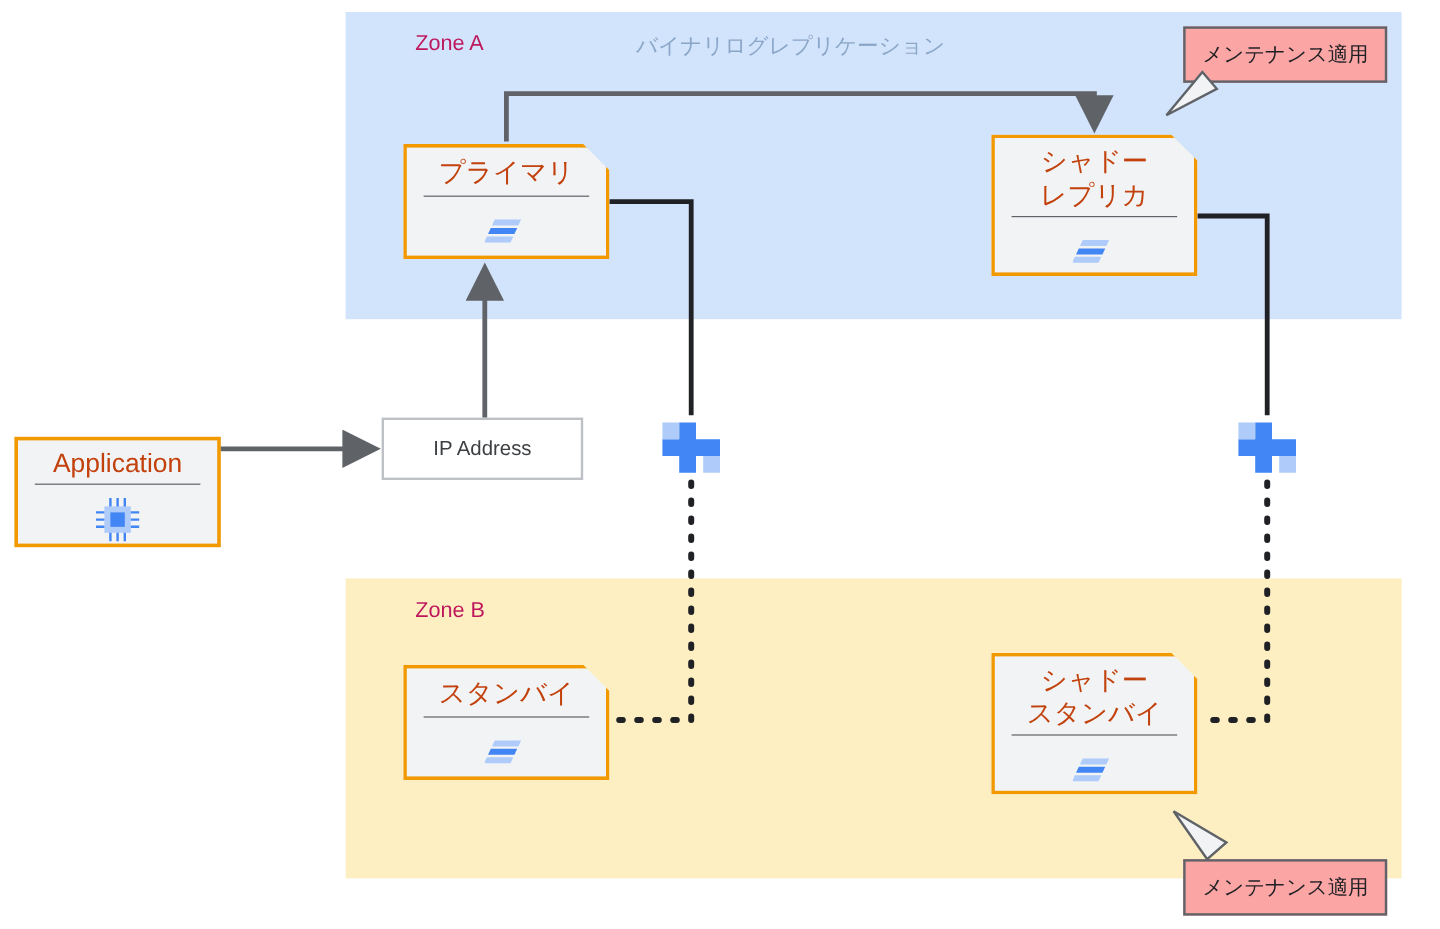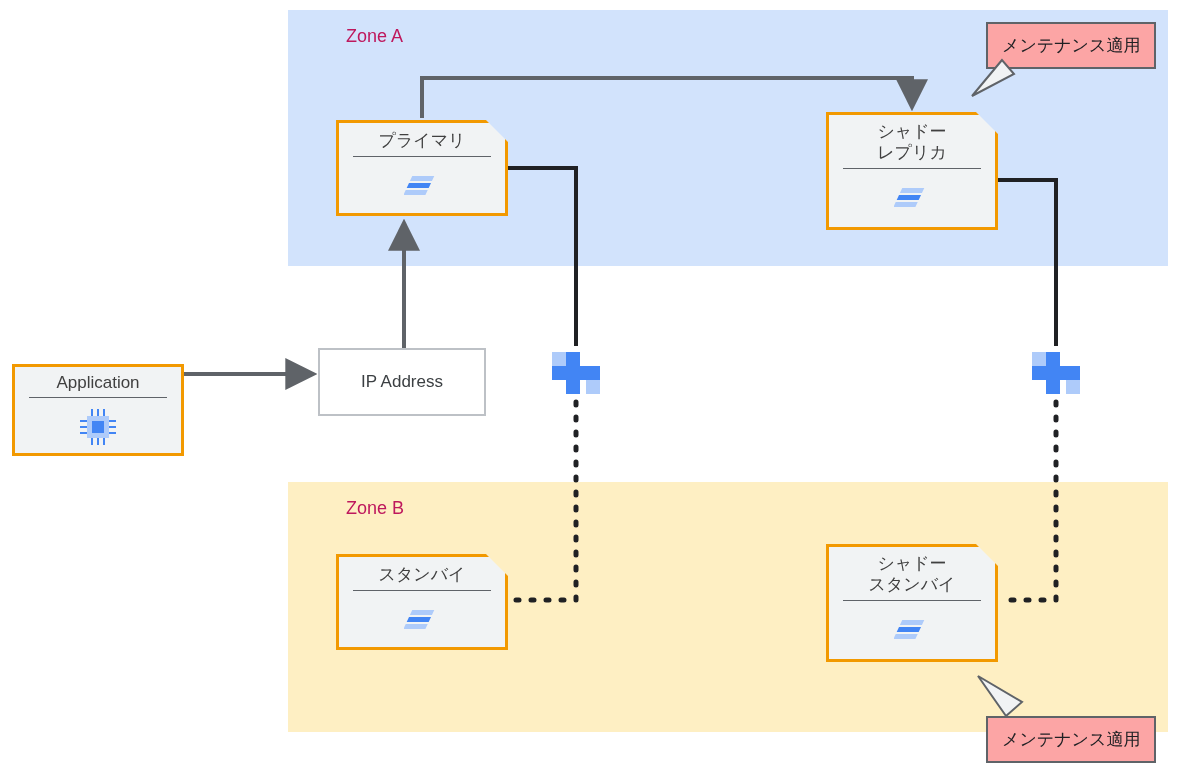--- a/index.html
+++ b/index.html
@@ -49,22 +49,22 @@
   .card {
     position: absolute;
     background: #f1f3f4;
     border: 3px solid #f29900;
     box-sizing: border-box;
     text-align: center;
   }
   .card .title {
     display: block;
     padding: 6px 10px 4px 10px;
-    font-size: 17px;
-    color: #404040;
+    font-size: 22px;
+    color: #c2410c;
   }
   .card .rule {
     height: 0;
     border-top: 1px solid #5f6368;
     margin: 0 14px 6px 14px;
   }
   .card .icon-slot {
     display: flex;
     align-items: center;
     justify-content: center;
@@ -115,20 +115,21 @@
 </style>
 </head>
 <body>
 
 <div class="stage">
 
   <div class="zone zone-a"></div>
   <div class="zone zone-b"></div>
   <div class="zone-label" style="left:346px; top:26px;">Zone A</div>
   <div class="zone-label" style="left:346px; top:498px;text-align:right;">Zone B</div>
+  <div class="replication-label" style="left:530px; top:26px;">バイナリログレプリケーション</div>
 
   <div class="card" style="left:12px; top:328px; width:172px; height:92px;margin-top:36px;">
     <span class="title">Application</span>
     <div class="rule"></div>
     <div class="icon-slot chip-icon">
 
       <svg width="40" height="40" viewBox="0 0 40 40">
         <rect x="9" y="9" width="22" height="22" fill="#aecbfa"></rect>
         <rect x="14" y="14" width="12" height="12" fill="#4285f4"></rect>
         <g stroke="#4285f4" stroke-width="2">
@@ -142,21 +143,21 @@
           <line x1="2" y1="14" x2="9" y2="14"></line>
           <line x1="2" y1="26" x2="9" y2="26"></line>
           <line x1="31" y1="20" x2="38" y2="20"></line>
           <line x1="31" y1="14" x2="38" y2="14"></line>
           <line x1="31" y1="26" x2="38" y2="26"></line>
         </g>
       </svg>
     </div>
   </div>
 
-  <div class="ipbox" style="left:318px; top:348px; width:168px; height:68px;">
+  <div class="ipbox" style="left:318px; top:348px; width:168px; height:52px;">
     <span>IP Address</span>
   </div>
 
   <div class="card card-clip" style="left:336px; top:120px; width:172px; height:96px;">
     <span class="title">プライマリ</span>
     <div class="rule"></div>
     <div class="icon-slot db-icon">
       <svg width="36" height="36" viewBox="0 0 36 36">
         <g transform="skewX(-25)">
           <rect x="12" y="8" width="22" height="5" fill="#aecbfa"></rect>

